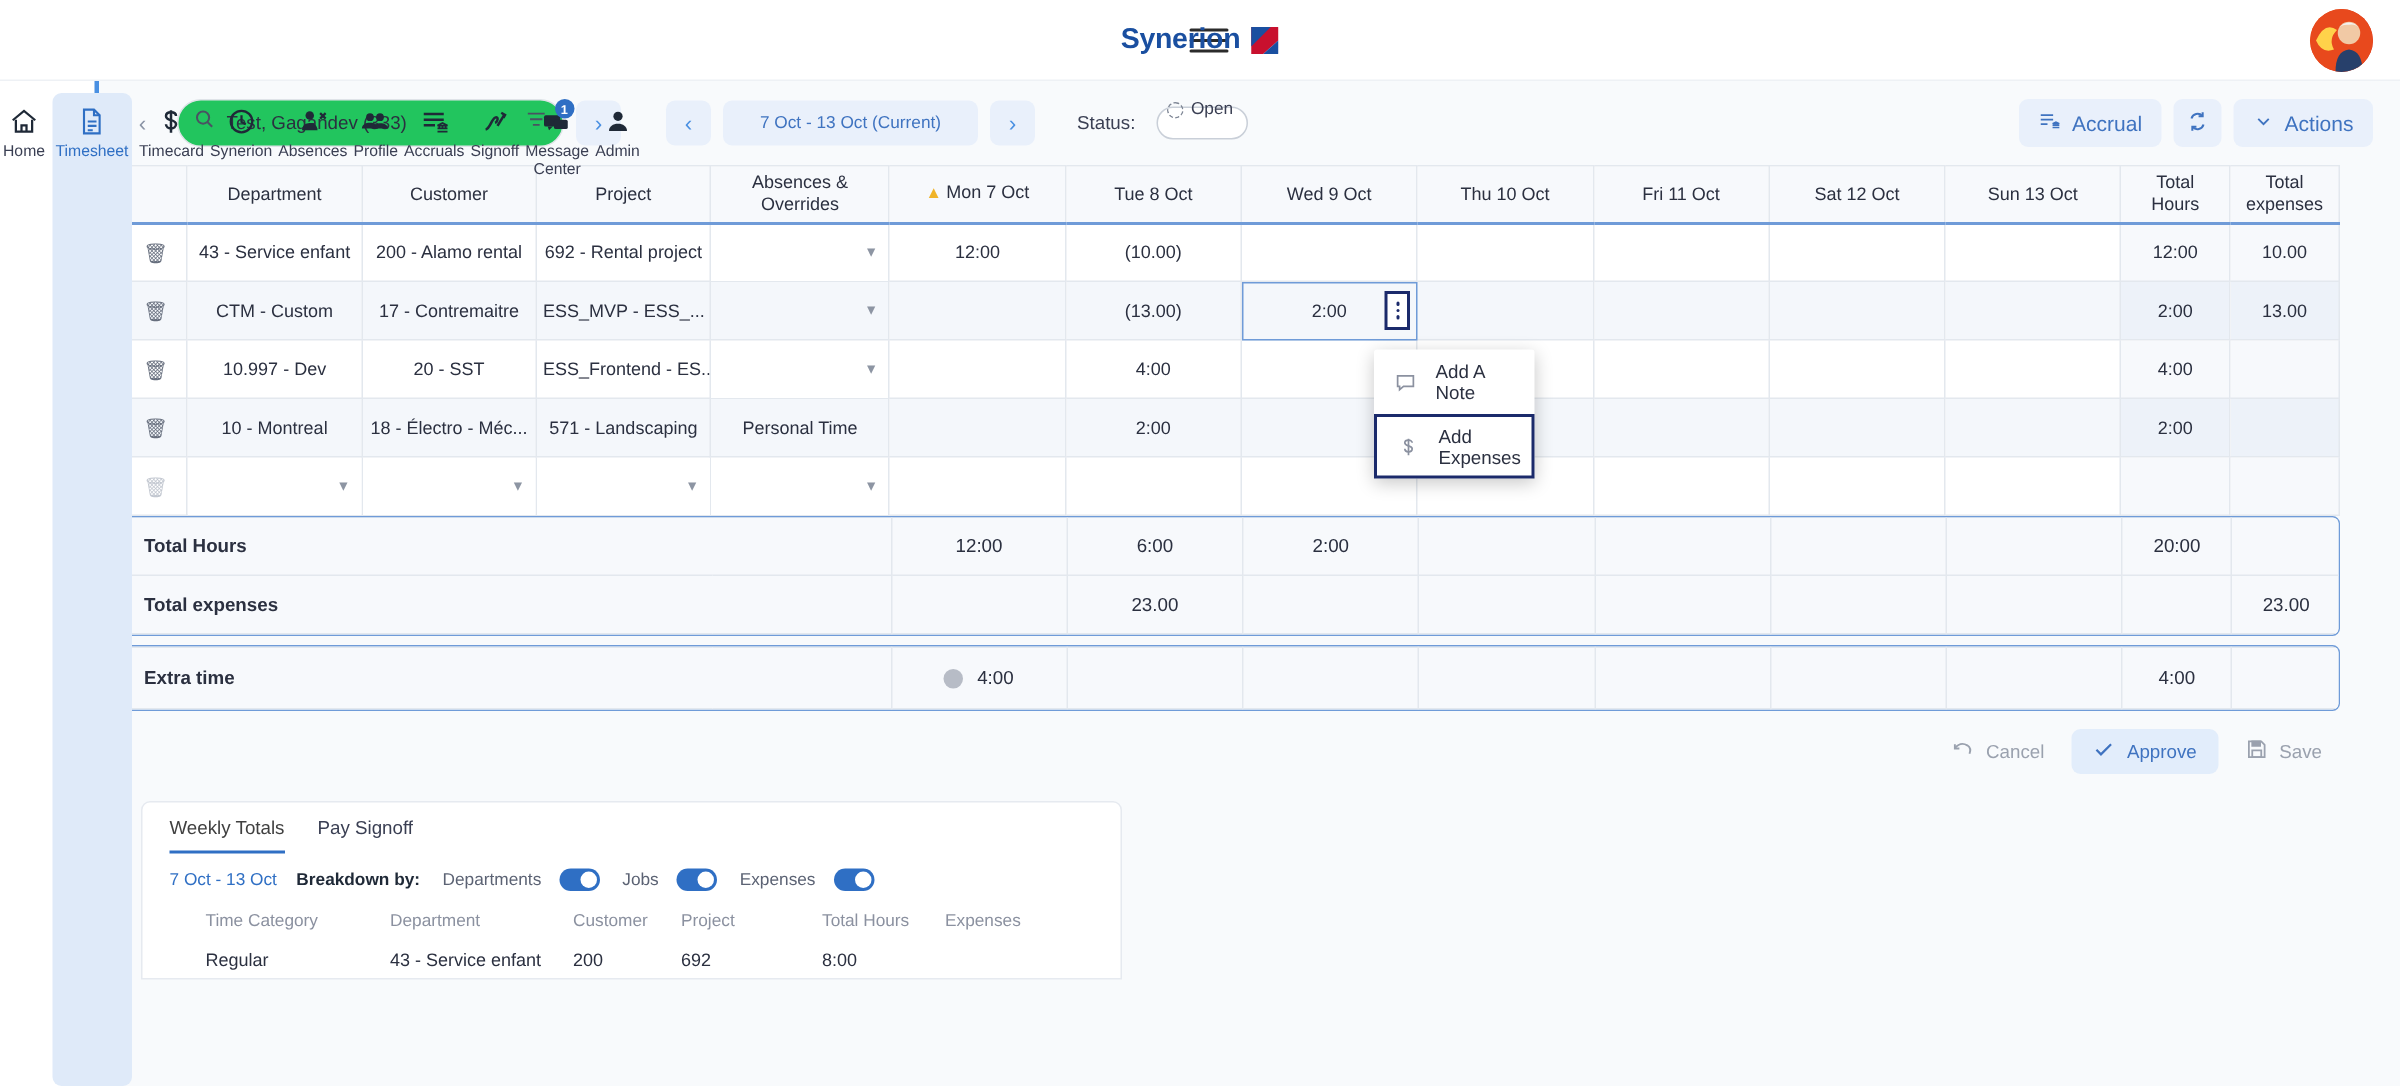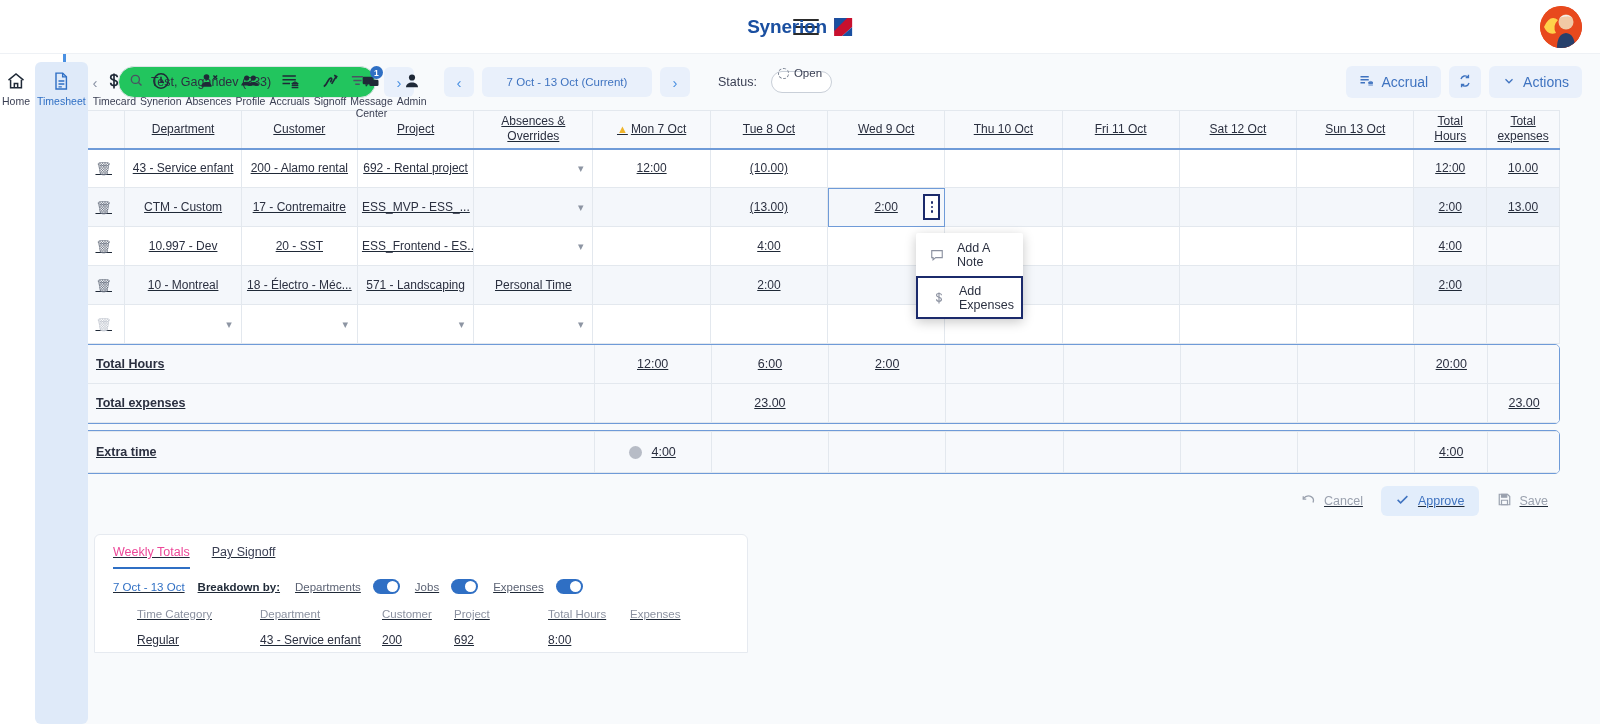--- a/index.html
+++ b/index.html
@@ -65,21 +65,21 @@
   .status-badge { border: 1px solid #c9cfd8; border-radius: 13px; height: 22px; padding: 0 9px 18px 6px;
     display: flex; align-items: center; gap: 5px; font-size: 11.5px; color: #3a3f53; background: #fff; margin-left: 6px; }
   .spin-ring { width: 11px; height: 11px; border-radius: 50%; border: 1.6px dashed #7e8695; }
   .spacer { flex: 1; }
   .tbtn { height: 32px; border-radius: 6px; background: #e9f0fb; color:#3f73c0; font-size: 14px;
     display: flex; align-items: center; gap: 7px; padding: 0 13px; cursor: pointer; border: none;
     font-family: "Liberation Sans", sans-serif; }
   .tbtn.icononly { width: 32px; padding: 0; justify-content: center; }
 
   
-  .sheet-scroll { padding: 0 16px; text-decoration: underline; }
+  .sheet-scroll { padding: 0 16px; }
   table.ts { border-collapse: collapse; width: 1478px; background: #fff; table-layout: fixed; }
   table.ts th, table.ts td { border: 1px solid #e3e8ee; font-size: 12px; color:#2b3040; height: 39px;
     text-align: center; padding: 0 4px; overflow: hidden; white-space: nowrap; }
   table.ts thead th { background: #f7f9fc; height: 38px; font-weight: normal; font-size: 12px; color:#2b3040;
     line-height: 1.25; border-bottom: 2px solid #6f9bd8; }
   .col-del  { width: 42px; }
   .col-dim  { width: 115px; }
   .col-abs  { width: 118px; }
   .col-day  { width: 116px; }
   .col-tot  { width: 72px; }
@@ -122,21 +122,21 @@
     color: #9aa1ae; font-family: "Liberation Sans", sans-serif; }
   .abtn.primary { background: #e2edfb; color: #3f73c0; }
 
   
   .summary { width: 654px; margin: 18px 0 0 12px; background: #fff; border: 1px solid #e6eaf0;
     border-radius: 6px 6px 0 0; }
   .summary-head { padding: 14px 18px; font-size: 13px; font-weight: bold; color: #1f2937;
     border-bottom: 1px solid #eceff4; }
   .tabs { display: flex; gap: 22px; padding: 10px 18px 0 18px; }
   .tab { font-size: 12.5px; color: #3a3f53; padding-bottom: 8px; cursor: pointer; }
-  .tab.active { color: #ec4899; border-bottom: 2px solid #2f6fc4; }
+  .tab.active { color: #404040; border-bottom: 2px solid #2f6fc4; }
   .brk-row { display: flex; align-items: center; gap: 9px; padding: 10px 18px 4px 18px; }
   .brk-date { font-size: 11.5px; color: #2f6fc4; }
   .brk-lbl { font-size: 11.5px; font-weight: bold; color: #1f2937; margin-left: 4px; }
   .brk-item { font-size: 11.5px; color: #5c6374; margin-left: 6px; }
   .toggle { width: 27px; height: 15px; border-radius: 9px; background: #2f6fc4; position: relative;
     display: inline-block; margin-left: 3px; cursor: pointer; vertical-align: middle; }
   .toggle::after { content:""; position:absolute; right:2px; top:2px; width:11px; height:11px;
     border-radius:50%; background:#fff; }
   table.sum { width: 100%; border-collapse: collapse; }
   table.sum th { font-size: 11.5px; color: #8b91a0; font-weight: normal; text-align: left;

